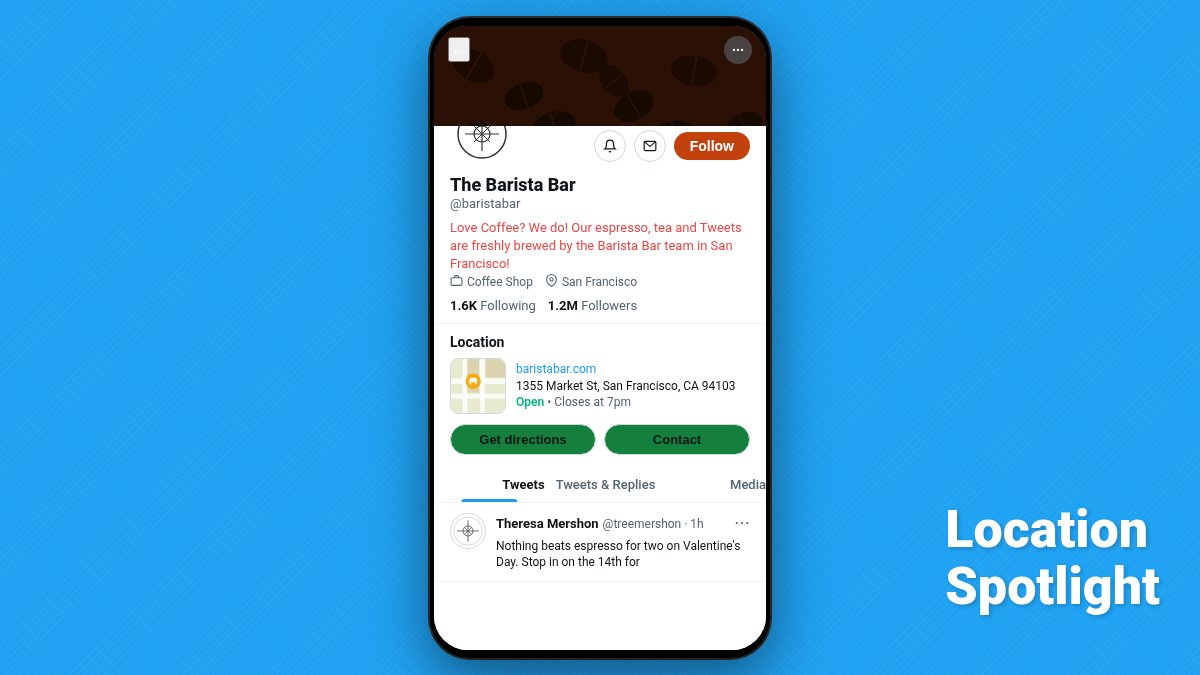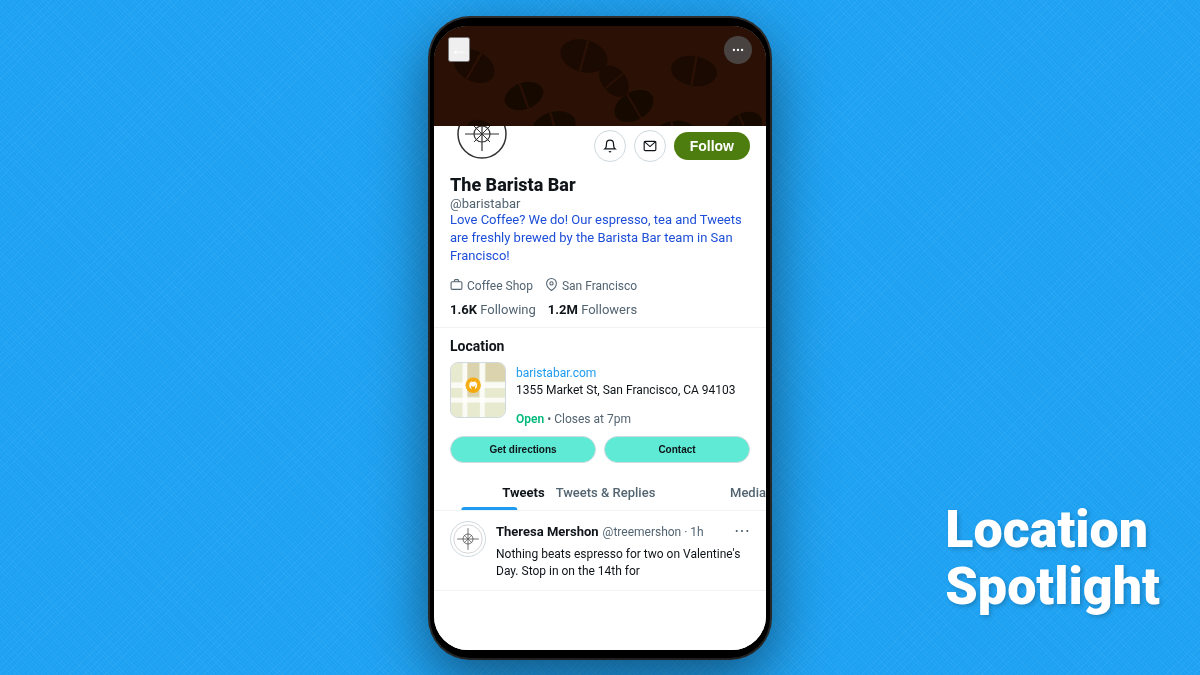--- a/index.html
+++ b/index.html
@@ -186,21 +186,21 @@
       background: white;
       display: flex;
       align-items: center;
       justify-content: center;
       cursor: pointer;
       color: #0f1419;
       font-size: 14px;
     }
 
     .follow-btn {
-      background: #4d7c0f;
+      background: #c2410c;
       color: white;
       border: none;
       border-radius: 20px;
       padding: 6px 16px;
       font-size: 14px;
       font-weight: 700;
       cursor: pointer;
     }
 
     .profile-info {
@@ -215,29 +215,30 @@
     }
 
     .username {
       font-size: 13px;
       color: #536471;
       margin-top: 1px;
     }
 
     .bio {
       font-size: 13px;
-      color: #1d4ed8;
+      color: #ef4444;
+      margin-top: 8px;
       line-height: 1.4;
     }
 
     .meta-row {
       display: flex;
       align-items: center;
       gap: 12px;
-      margin-top: 12px;
+      margin-top: 0;
       flex-wrap: wrap;
     }
 
     .meta-item {
       display: flex;
       align-items: center;
       gap: 4px;
       font-size: 12px;
       color: #536471;
     }
@@ -309,21 +310,21 @@
 
     .location-address {
       font-size: 12px;
       color: #0f1419;
       margin-top: 1px;
       line-height: 1.4;
     }
 
     .location-status {
       font-size: 12px;
-      margin-top: 14px;
+      margin-top: 1px;
     }
 
     .location-status .open {
       color: #00ba7c;
       font-weight: 600;
     }
 
     .location-status .hours {
       color: #536471;
     }
@@ -332,22 +333,22 @@
       display: flex;
       gap: 8px;
       margin-top: 10px;
     }
 
     .location-btn {
       flex: 1;
       padding: 7px 0;
       border: 1px solid #cfd9de;
       border-radius: 20px;
-      background: #5eead4;
-      font-size: 10px;
+      background: #15803d;
+      font-size: 13px;
       font-weight: 700;
       color: #0f1419;
       cursor: pointer;
       text-align: center;
     }
 
     
     .tabs-row {
       display: flex;
       border-bottom: 1px solid #eff3f4;

